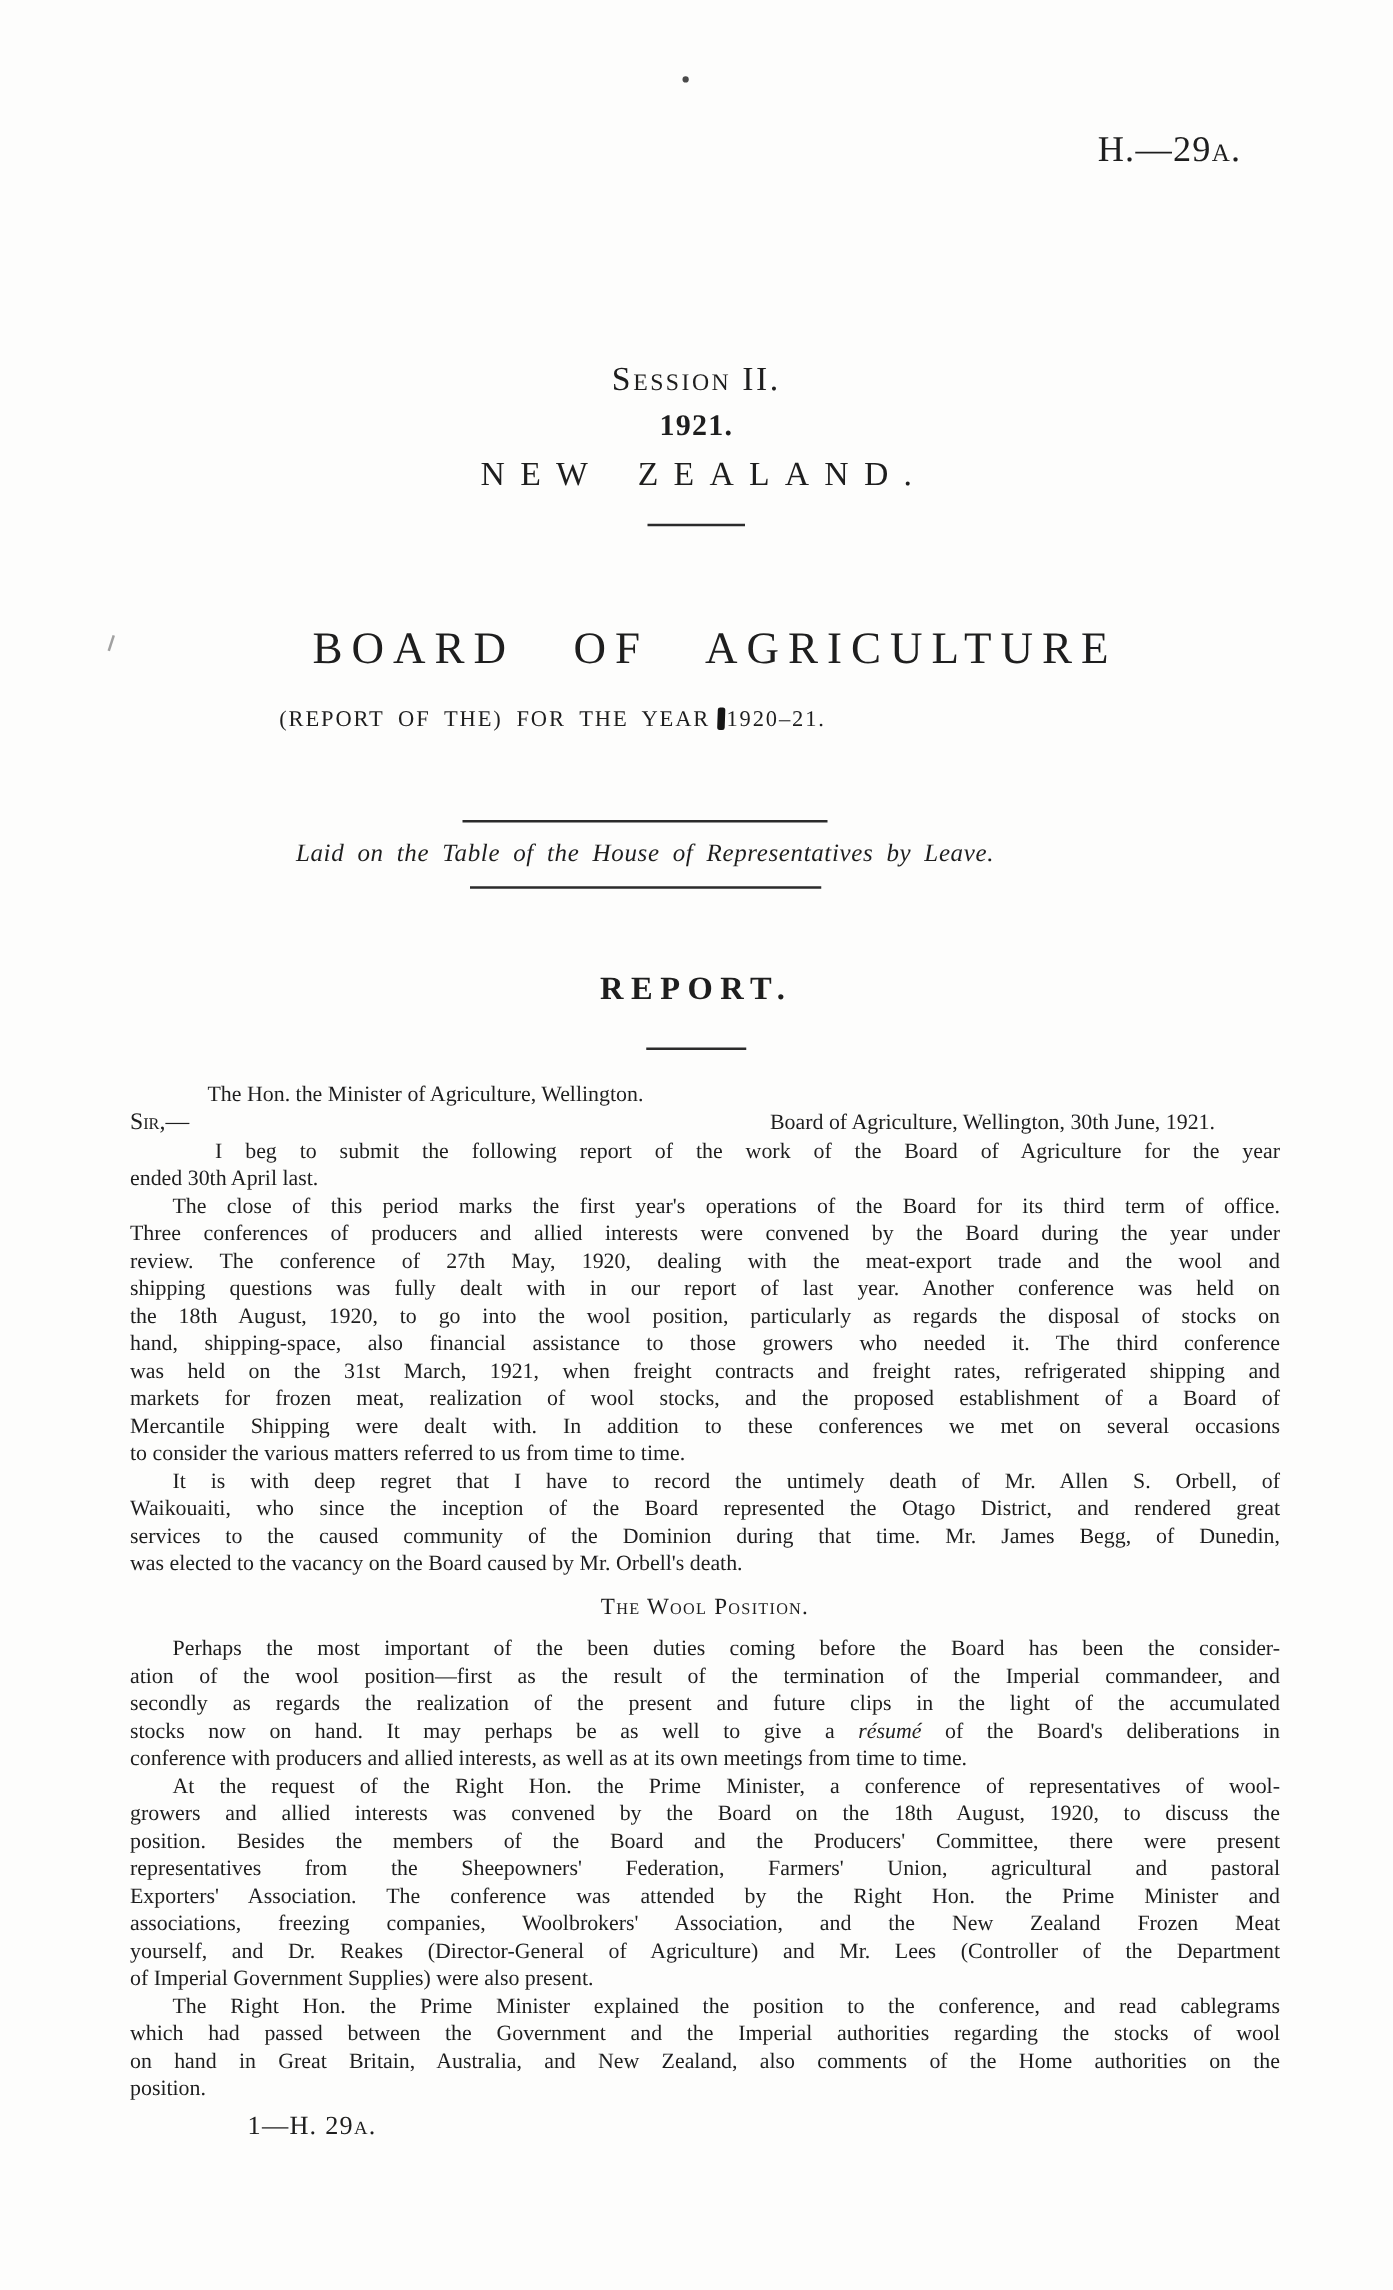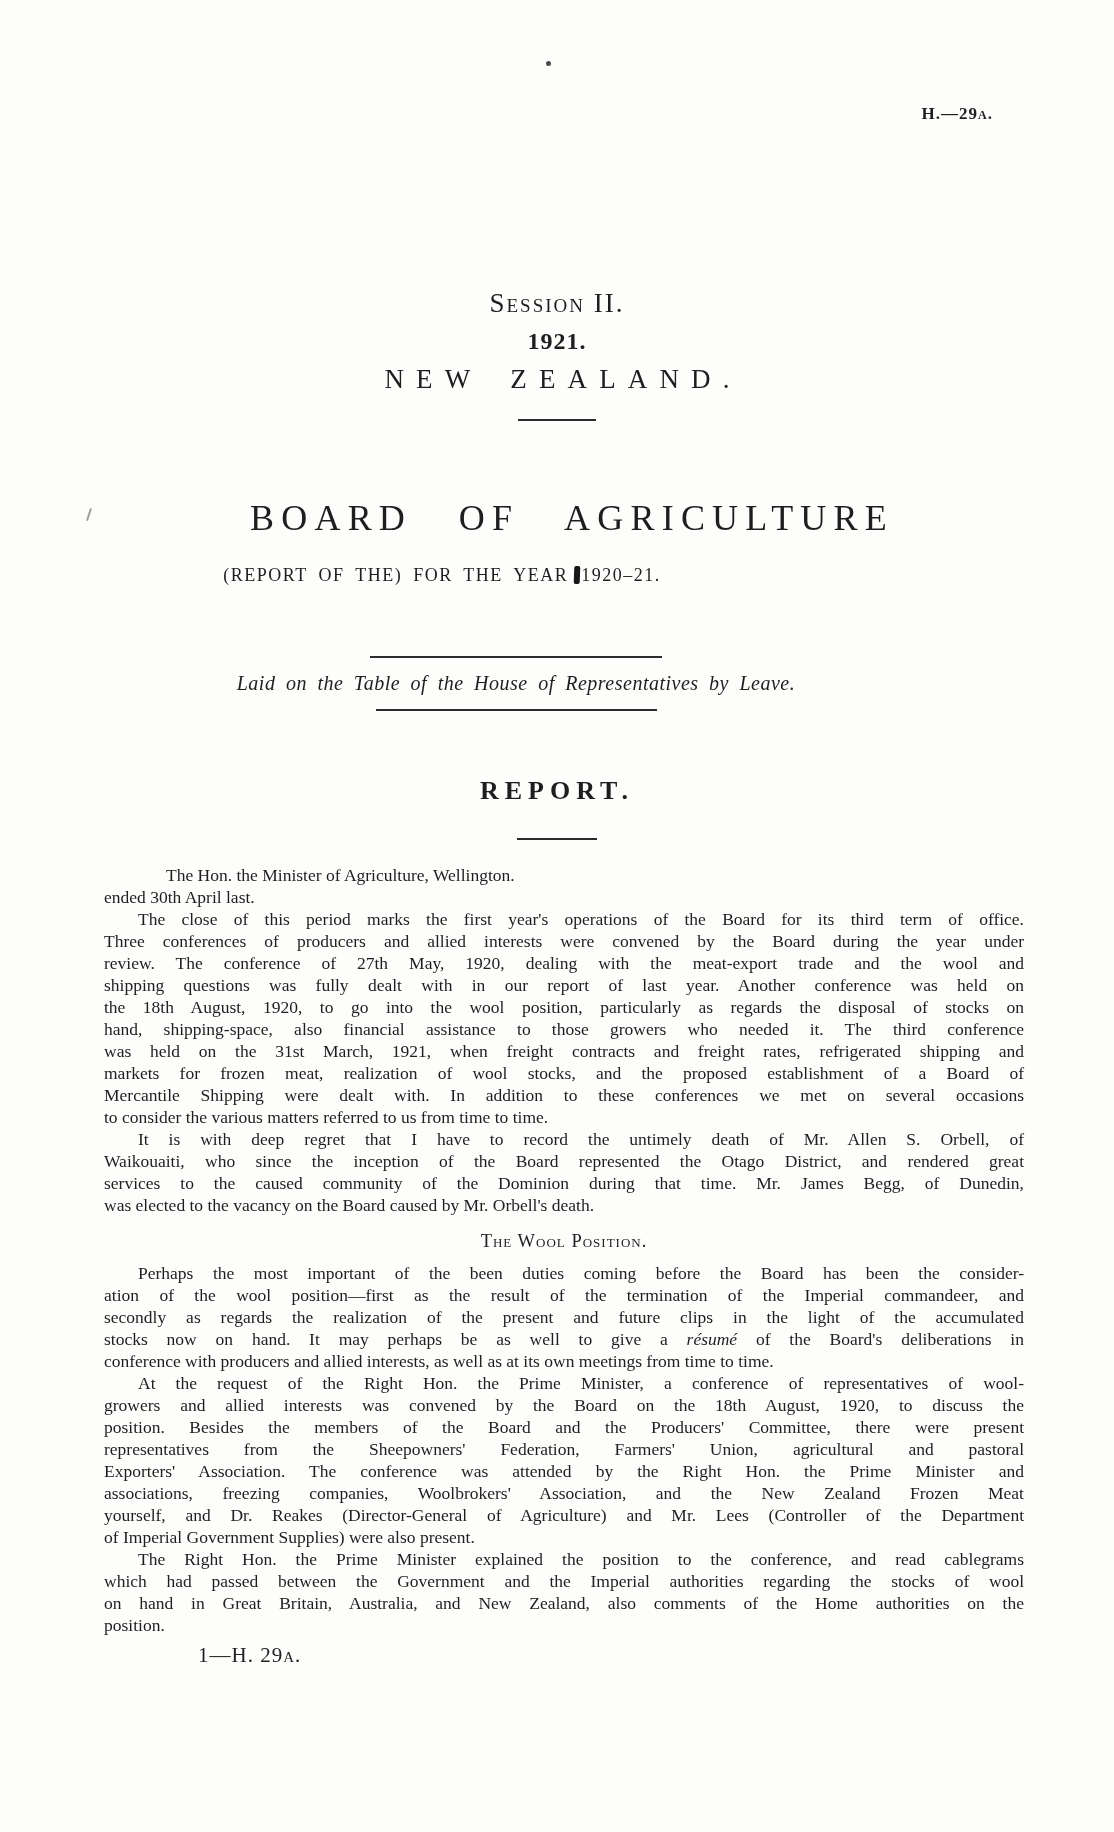--- a/index.html
+++ b/index.html
@@ -6,23 +6,22 @@
   body{
     width:1114px;height:1832px;position:relative;
     background:#fdfdfc;
     font-family:"Liberation Serif","DejaVu Serif",serif;
     color:#1e1e1e;
     overflow:hidden;
   }
   .abs{position:absolute;}
   
   .doc-ref{
-    top:104px;right:121px;font-size:17px;letter-spacing:1px;
+    top:104px;right:121px;font-size:29px;letter-spacing:1px;
     font-variant:small-caps;
-    font-weight:bold;
   }
   
   .speck{width:5px;height:5px;border-radius:50%;background:#2a2a2a;opacity:.85;}
   .speck-a{left:546px;top:61px;}
   .tick-mark{left:88px;top:508px;width:2px;height:13px;background:#555;opacity:.55;transform:rotate(18deg);}
   
   .masthead{top:288px;left:0;width:100%;text-align:center;}
   .session{font-variant:small-caps;font-size:27px;letter-spacing:2px;line-height:30px;}
   .year{font-size:24px;font-weight:700;line-height:28px;margin-top:9px;letter-spacing:1px;}
   .country{font-size:27px;letter-spacing:.45em;word-spacing:.35em;line-height:30px;margin-top:9px;margin-left:.45em;}
@@ -94,22 +93,27 @@
   <div class="rule laid-rule-bottom"></div>
 </div>
 
 <div class="abs report-wrap">
   <div class="report-title">REPORT.</div>
   <div class="rule report-rule"></div>
 </div>
 
 <div class="abs body-block">
   <div class="address">The Hon. the Minister of Agriculture, Wellington.</div>
+  <div class="sir-row">
+    <span class="sir">Sir,—</span>
+    <span class="dateline">Board of Agriculture, Wellington, 30th June, 1921.</span>
+  </div>
   <div id="body-blocks">
       <div class="para">
+        <div class="line" style="text-indent: 68px;"><span>I beg to submit the following report of the work of the Board of Agriculture for the year</span></div>
         <div class="line last"><span>ended 30th April last.</span></div>
       </div>
       <div class="para">
         <div class="line" style="text-indent: 34px;"><span>The close of this period marks the first year's operations of the Board for its third term of office.</span></div>
         <div class="line"><span>Three conferences of producers and allied interests were convened by the Board during the year under</span></div>
         <div class="line"><span>review.  The conference of 27th May, 1920, dealing with the meat-export trade and the wool and</span></div>
         <div class="line"><span>shipping questions was fully dealt with in our report of last year.  Another conference was held on</span></div>
         <div class="line"><span>the 18th August, 1920, to go into the wool position, particularly as regards the disposal of stocks on</span></div>
         <div class="line"><span>hand, shipping-space, also financial assistance to those growers who needed it.  The third conference</span></div>
         <div class="line"><span>was held on the 31st March, 1921, when freight contracts and freight rates, refrigerated shipping and</span></div>

